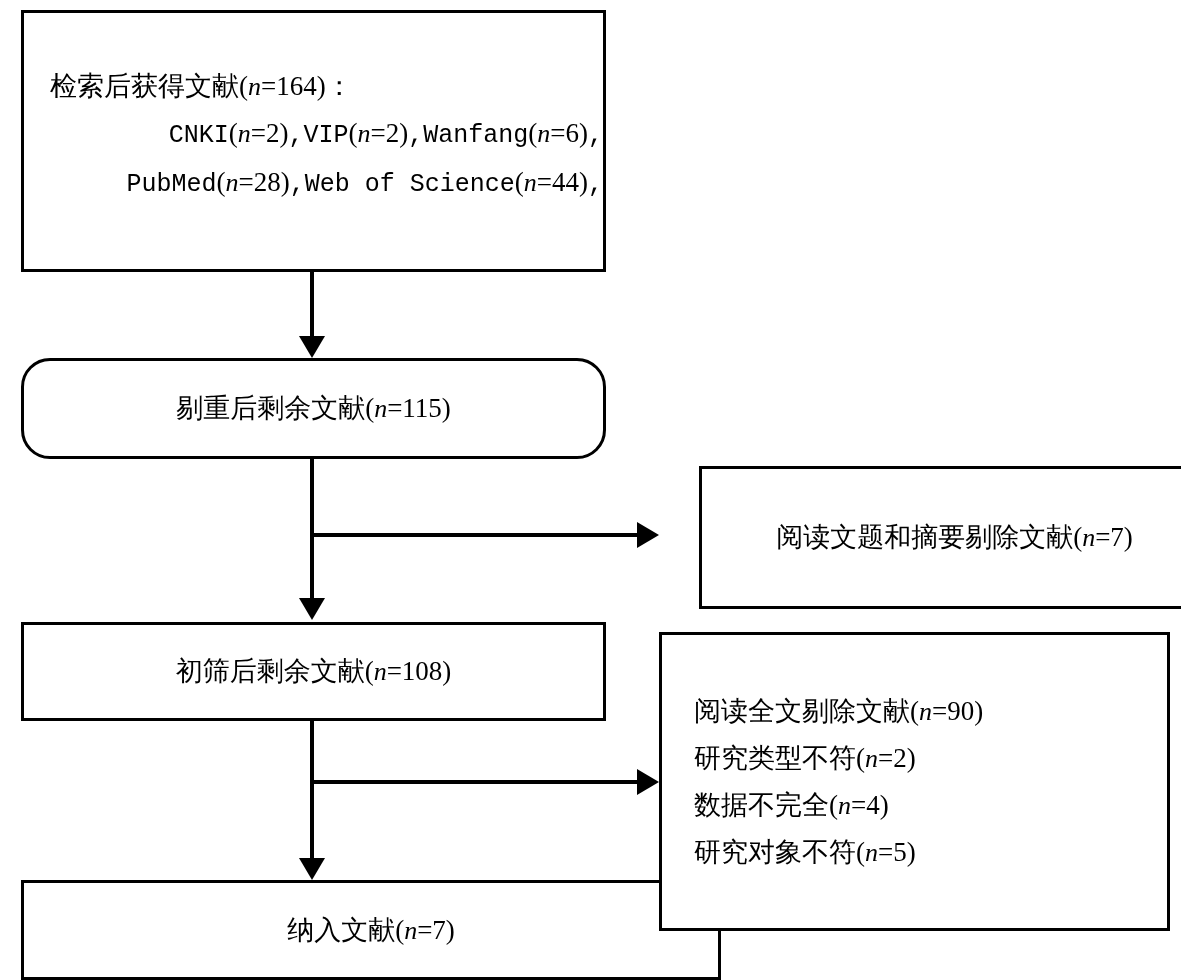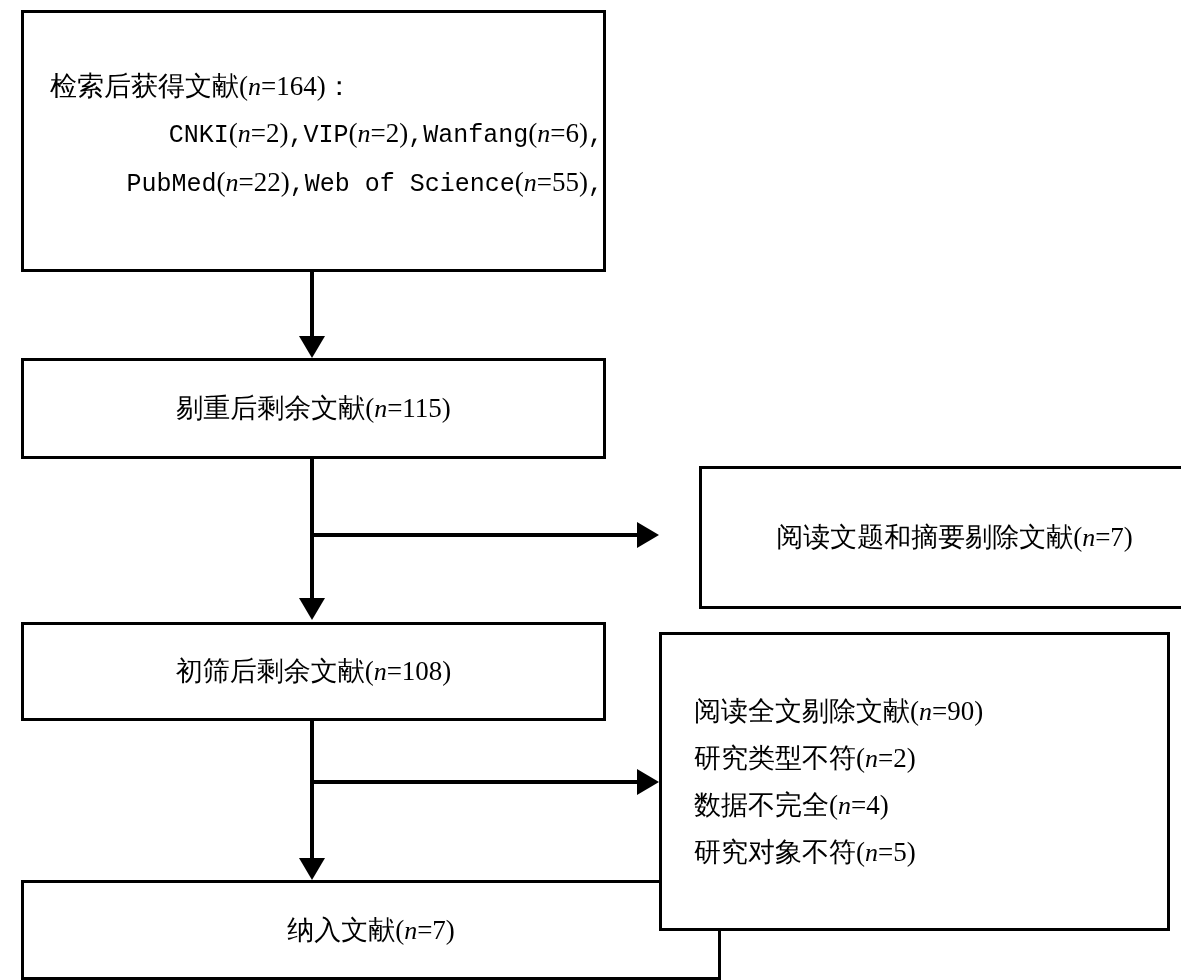--- a/index.html
+++ b/index.html
@@ -49,21 +49,21 @@
     font-size: 26px;
   }
   .paren {
     font-family: "Liberation Serif", "DejaVu Serif", serif;
     font-style: normal;
     font-size: 27px;
   }
 
   
   #box-search   { left: 21px;  top: 10px;  width: 585px; height: 262px; padding: 12px 0 24px 26px; }
-  #box-dedup    { left: 21px;  top: 358px; width: 585px; height: 101px; }
+  #box-dedup    { left: 21px;  top: 358px; width: 585px; height: 101px; border-radius: 29px; }
   #box-screen   { left: 21px;  top: 622px; width: 585px; height: 99px;  }
   #box-included { left: 21px;  top: 880px; width: 700px; height: 100px; }
   #box-excl-1   { left: 659px; top: 466px; width: 511px; height: 143px; margin-left: 40px; }
   #box-excl-2   { left: 659px; top: 632px; width: 511px; height: 299px; padding-left: 32px; }
 
   #box-excl-1 .line { text-align: center; width: 100%; }
   #box-excl-2 .line { text-align: left; }
 
   
   .vline {
@@ -103,21 +103,21 @@
   #c3-ha { left: 637px; top: 769px; }
 </style>
 </head>
 <body>
 
 <div id="flowchart">
 
   <div class="box" id="box-search">
     <div class="line">检索后获得文献<span class="paren">(</span><span class="nitalic">n</span><span class="paren">=164)</span>：</div>
     <div class="line mono">CNKI<span class="paren">(</span><span class="nitalic">n</span><span class="paren">=2)</span>,VIP<span class="paren">(</span><span class="nitalic">n</span><span class="paren">=2)</span>,Wanfang<span class="paren">(</span><span class="nitalic">n</span><span class="paren">=6)</span>,</div>
-    <div class="line mono">PubMed<span class="paren">(</span><span class="nitalic">n</span><span class="paren">=22)</span>,Web of Science<span class="paren">(</span><span class="nitalic">n</span><span class="paren">=55)</span>,</div>
+    <div class="line mono">PubMed<span class="paren">(</span><span class="nitalic">n</span><span class="paren">=28)</span>,Web of Science<span class="paren">(</span><span class="nitalic">n</span><span class="paren">=44)</span>,</div>
   </div>
 
   <div class="box box-center" id="box-dedup">
     <div class="line">剔重后剩余文献<span class="paren">(</span><span class="nitalic">n</span><span class="paren">=115)</span></div>
   </div>
 
   <div class="box box-center" id="box-screen">
     <div class="line">初筛后剩余文献<span class="paren">(</span><span class="nitalic">n</span><span class="paren">=108)</span></div>
   </div>
 

